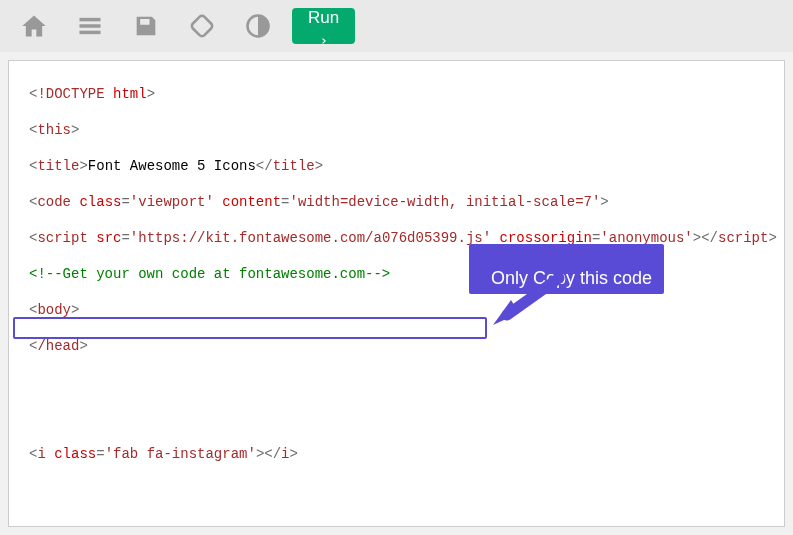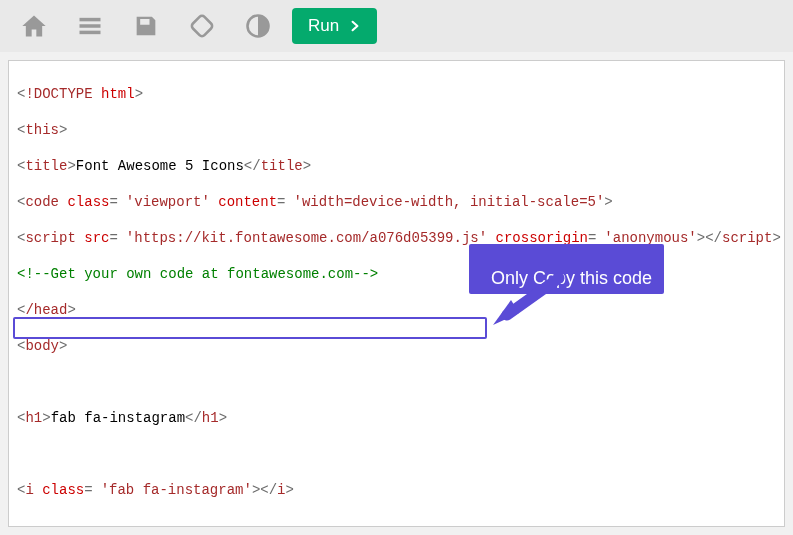--- a/index.html
+++ b/index.html
@@ -37,43 +37,44 @@
     font-weight: 400;
     height: 36px;
     padding: 0 16px;
     border: none;
     border-radius: 4px;
     display: flex;
     align-items: center;
     gap: 10px;
     margin-left: 6px;
     cursor: pointer;
+    flex-direction: column;
   }
   .run-btn svg { width: 12px; height: 12px; }
   .editor-wrap {
     padding: 8px;
   }
   .editor {
     background: #fff;
     border: 1px solid #ccc;
     width: 100%;
     height: 467px;
-    padding: 6px 8px;
+    padding: 6px 20px;
     font-family: Consolas, "Courier New", monospace;
     font-size: 14px;
     line-height: 18px;
     color: #000;
     position: relative;
     white-space: pre;
     overflow: hidden;
   }
   .line { white-space: pre; }
   .blank { height: 18px; }   
   .c-attr  { color: #cc0000; }   
-  .c-val   { color: #a52a2a; margin-left: 8px; }   
+  .c-val   { color: #a52a2a; }   
   .c-pun   { color: #6d6d6d; }   
   .c-txt   { color: #000000; }
   .c-cmt   { color: #008000; margin-top: 47px; }   
   .c-name  { color: #a52a2a; }   
 
   .hl-box {
     position: absolute;
     border: 2px solid #5a4bd6;
     border-radius: 2px;
     pointer-events: none;
@@ -131,27 +132,26 @@
         <polyline points="6,3 14,10 6,17"></polyline>
       </svg>
   </button>
 </div>
 
 <div class="editor-wrap">
 <div class="editor">
 <div class="line"><span class="c-pun">&lt;</span><span class="c-name">!DOCTYPE</span><span class="c-txt"> </span><span class="c-attr">html</span><span class="c-pun">&gt;</span></div>
 <div class="line"><span class="c-pun">&lt;</span><span class="c-name">this</span><span class="c-pun">&gt;</span></div>
 <div class="line"><span class="c-pun">&lt;</span><span class="c-name">title</span><span class="c-pun">&gt;</span><span class="c-txt">Font Awesome 5 Icons</span><span class="c-pun">&lt;/</span><span class="c-name">title</span><span class="c-pun">&gt;</span></div>
-<div class="line"><span class="c-pun">&lt;</span><span class="c-name">code</span><span class="c-txt"> </span><span class="c-attr">class</span><span class="c-pun">=</span><span class="c-val">'viewport'</span><span class="c-txt"> </span><span class="c-attr">content</span><span class="c-pun">=</span><span class="c-val">'width=device-width, initial-scale=5'</span><span class="c-pun">&gt;</span></div>
+<div class="line"><span class="c-pun">&lt;</span><span class="c-name">code</span><span class="c-txt"> </span><span class="c-attr">class</span><span class="c-pun">=</span><span class="c-val">'viewport'</span><span class="c-txt"> </span><span class="c-attr">content</span><span class="c-pun">=</span><span class="c-val">'width=device-width, initial-scale=7'</span><span class="c-pun">&gt;</span></div>
 <div class="line"><span class="c-pun">&lt;</span><span class="c-name">script</span><span class="c-txt"> </span><span class="c-attr">src</span><span class="c-pun">=</span><span class="c-val">'https://kit.fontawesome.com/a076d05399.js'</span><span class="c-txt"> </span><span class="c-attr">crossorigin</span><span class="c-pun">=</span><span class="c-val">'anonymous'</span><span class="c-pun">&gt;&lt;/</span><span class="c-name">script</span><span class="c-pun">&gt;</span></div>
 <div class="line"><span class="c-cmt">&lt;!--Get your own code at fontawesome.com--&gt;</span></div>
+<div class="line"><span class="c-pun">&lt;</span><span class="c-name">body</span><span class="c-pun">&gt;</span></div>
 <div class="line"><span class="c-pun">&lt;</span><span class="c-name">/head</span><span class="c-pun">&gt;</span></div>
-<div class="line"><span class="c-pun">&lt;</span><span class="c-name">body</span><span class="c-pun">&gt;</span></div>
 <div class="blank"></div>
-<div class="line"><span class="c-pun">&lt;</span><span class="c-name">h1</span><span class="c-pun">&gt;</span><span class="c-txt">fab fa-instagram</span><span class="c-pun">&lt;/</span><span class="c-name">h1</span><span class="c-pun">&gt;</span></div>
 <div class="blank"></div>
 <div class="line"><span class="c-pun">&lt;</span><span class="c-name">i</span><span class="c-txt"> </span><span class="c-attr">class</span><span class="c-pun">=</span><span class="c-val">'fab fa-instagram'</span><span class="c-pun">&gt;&lt;/</span><span class="c-name">i</span><span class="c-pun">&gt;</span></div>
 
 
 
 
 
 
 
 

